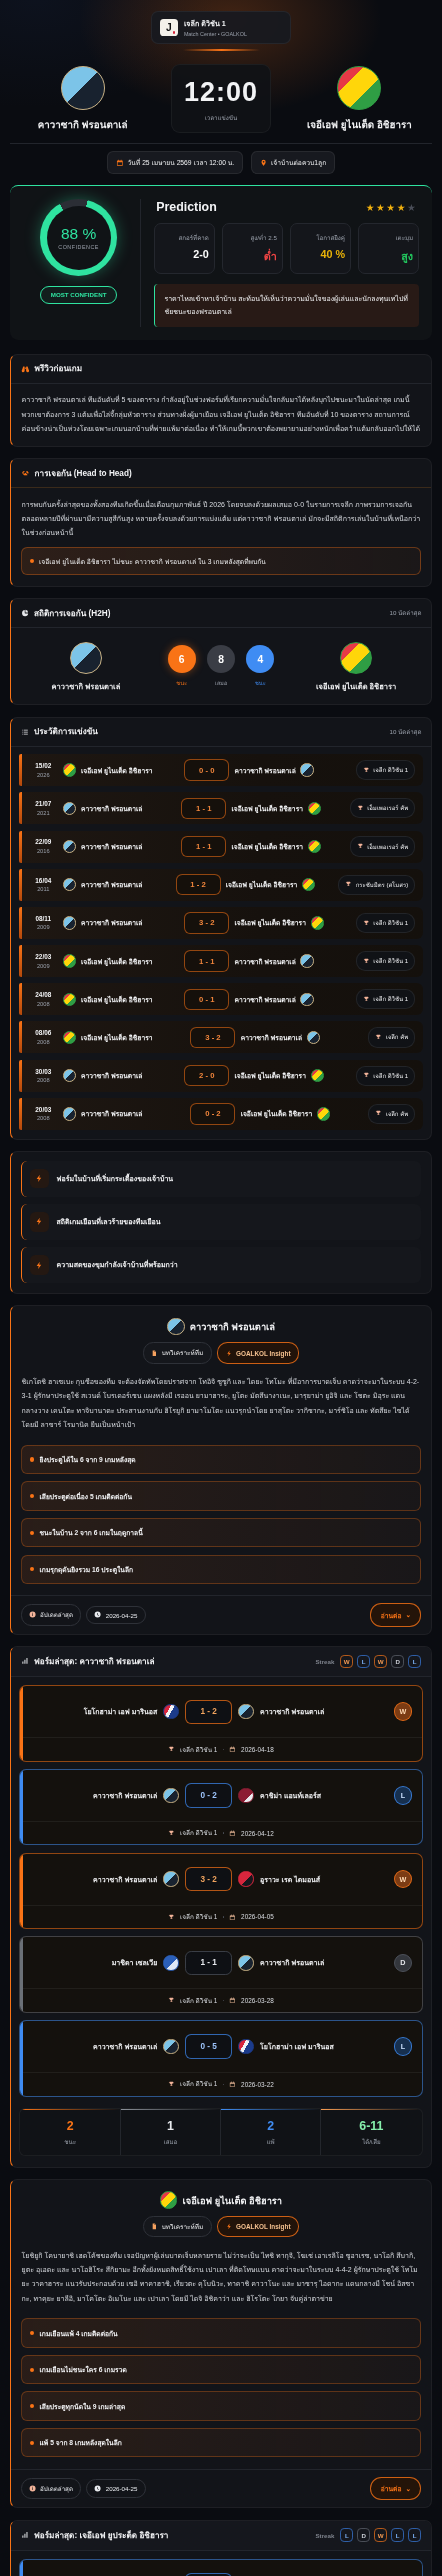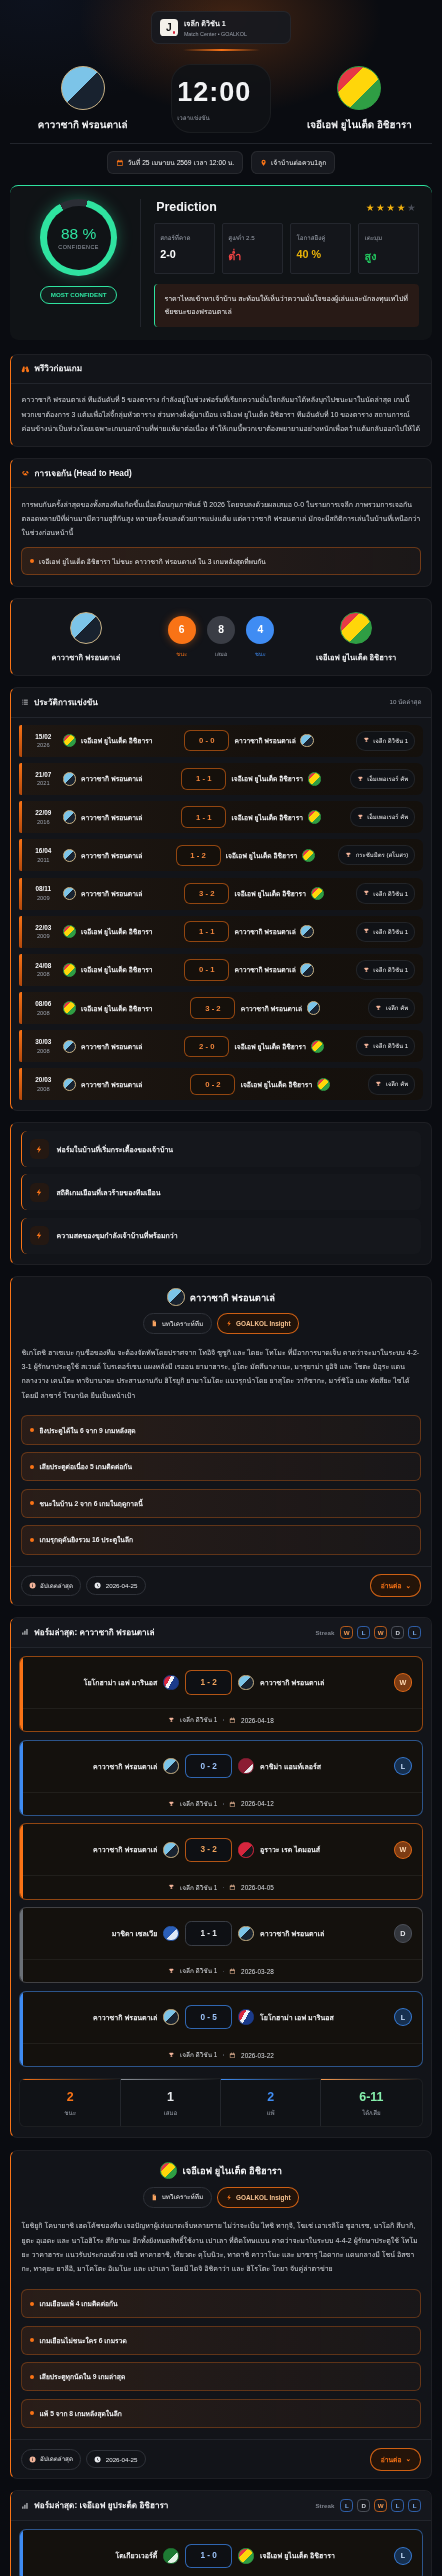--- a/index.html
+++ b/index.html
@@ -29,21 +29,21 @@
          display:flex;align-items:center;justify-content:center;font-weight:bold;font-size:10.3px;position:relative}
   .jlogo i{position:absolute;right:2.6px;bottom:2.6px;width:2.6px;height:2.6px;border-radius:50%;background:#d7263d}
   .top-badge .t1{font-size:7.2px;font-weight:bold}
   .top-badge .t2{font-size:5.4px;color:var(--muted);margin-top:1.5px}
   .badge-line{width:77px;height:1.5px;margin:5.2px auto 0;border-radius:1px;
               background:linear-gradient(90deg,transparent,#f97316,transparent)}
   .match-row{display:flex;align-items:center;justify-content:space-between;margin:13.4px 13.4px 0}
   .team-col{width:118px;display:flex;flex-direction:column;align-items:center;gap:7.2px}
   .team-name-big{font-size:9.8px;font-weight:bold;text-align:center}
   .time-card{width:100px;background:rgba(16,18,22,.9);border:0.5px solid rgba(255,255,255,.05);
-             border-radius:20px;text-align:left;padding:11.3px 5.2px 9.3px}
+             border-radius:9px;text-align:center;padding:11.3px 5.2px 9.3px}
   .time-big{font-size:27px;font-weight:bold;letter-spacing:1px}
   .time-sub{font-size:6.2px;color:var(--muted);margin-top:5.2px}
   .hdr-divider{height:0.5px;background:var(--line);margin:10.3px 0 7.2px}
   .chips{display:flex;justify-content:center;gap:7.2px;margin-bottom:10.3px}
   .chip{display:flex;align-items:center;gap:4.1px;background:var(--card2);border:0.5px solid rgba(255,255,255,.07);
         border-radius:6.2px;padding:5.2px 8.2px;font-size:6.7px}
   
   .pred-card{border-top:1.5px solid var(--green);border-radius:8.2px;background:#101316;padding:13.4px 12.4px;margin-bottom:13.4px}
   .pred-grid{display:flex;gap:13.4px}
   .pred-left{width:118px;display:flex;flex-direction:column;align-items:center;border-right:0.5px solid var(--line);padding-right:5.2px}
@@ -53,21 +53,21 @@
   .conf-num{font-size:15.5px;font-weight:normal;color:var(--green)}
   .conf-lbl{font-size:5.4px;color:var(--muted);letter-spacing:0.5px;margin-top:1px}
   .most-conf{margin-top:10.3px;border:0.5px solid var(--green);color:var(--green);border-radius:9.3px;
              padding:4.1px 9.3px;font-size:6.2px;font-weight:bold;background:rgba(47,227,160,.06)}
   .pred-right{flex:1}
   .pred-title-row{display:flex;align-items:center;margin:1px 2.1px 9.3px}
   .pred-title{font-size:12.4px;font-weight:bold}
   .stars{margin-left:auto;font-size:9.8px;letter-spacing:1.5px}
   .stars .on{color:#f2b10e}.stars .off{color:#4a4e58}
   .pred-stats{display:grid;grid-template-columns:repeat(4,1fr);gap:7.2px}
-  .pstat{background:#14161b;border:0.5px solid #24272e;border-radius:2px;padding:8.2px 5.2px;text-align:left}
+  .pstat{background:#14161b;border:0.5px solid #24272e;border-radius:7px;padding:8.2px 5.2px;text-align:right}
   .pstat .lb{font-size:6.2px;color:var(--muted);margin-bottom:5.2px}
   .pstat .vl{font-size:10.8px;font-weight:bold}
   .vl.white{color:#fff}.vl.red{color:var(--red)}.vl.yellow{color:var(--yellow)}.vl.green{color:#22c55e}
   .pred-note{margin-top:10.3px;background:#281a16;border-left:1.5px solid var(--green);border-radius:4.1px;
              padding:8.8px 9.3px;font-size:7px;line-height:1.8}
   
   .body-pad{padding:9.3px 10.3px;font-size:7px;line-height:2.05;color:#dadde2}
   .alert-box{display:flex;align-items:center;gap:5.2px;margin:2.1px 9.3px 10.3px;padding:7.7px 8.2px;border-radius:6.2px;
              background:linear-gradient(90deg,rgba(249,115,22,.12),rgba(249,115,22,.04));
              border:0.5px solid rgba(249,115,22,.35);font-size:6.7px}
@@ -286,20 +286,29 @@
       <span class="sec-title">การเจอกัน (Head to Head)</span>
     </div>
     <div class="body-pad" style="padding-bottom:4.1px">การพบกันครั้งล่าสุดของทั้งสองทีมเกิดขึ้นเมื่อเดือนกุมภาพันธ์ ปี 2026 โดยจบลงด้วยผลเสมอ 0-0 ในรายการเจลีก ภาพรวมการเจอกันตลอดหลายปีที่ผ่านมามีความสูสีกันสูง หลายครั้งจบลงด้วยการแบ่งแต้ม แต่คาวาซากิ ฟรอนตาเล่ มักจะมีสถิติการเล่นในบ้านที่เหนือกว่าในช่วงก่อนหน้านี้</div>
     <div class="alert-box">
       <span class="dot"></span>
       <span>เจอีเอฟ ยูไนเต็ด อิชิฮารา ไม่ชนะ คาวาซากิ ฟรอนตาเล่ ใน 3 เกมหลังสุดที่พบกัน</span>
     </div>
   </div>
 
   <div class="card accent-left">
+    <div class="sec-head">
+      <span class="ic" style="color:#e5e7eb">
+          <svg width="8.2" height="8.2" viewBox="0 0 24 24" fill="currentColor">
+            <path d="M11 3a9 9 0 1 0 10 10h-9a1 1 0 0 1-1-1V3zm2-1v8h8a9 9 0 0 0-8-8z"></path>
+          </svg>
+        </span>
+      <span class="sec-title">สถิติการเจอกัน (H2H)</span>
+      <span class="sec-meta">10 นัดล่าสุด</span>
+    </div>
     <div class="h2h-wrap">
       <div class="h2h-team">
         <span class="logo" id="h2h-home-logo" style="width: 32px; height: 32px; background: linear-gradient(135deg, rgb(124, 196, 232) 0px, rgb(124, 196, 232) 48%, rgb(24, 34, 47) 48%); border-color: rgb(201, 179, 135); display: inline-block;"></span>
         <div class="nm">คาวาซากิ ฟรอนตาเล่</div>
       </div>
       <div class="h2h-mid">
         <div class="h2h-c">
           <div class="circle c-win">6</div>
           <div class="lb o">ชนะ</div>
         </div>

